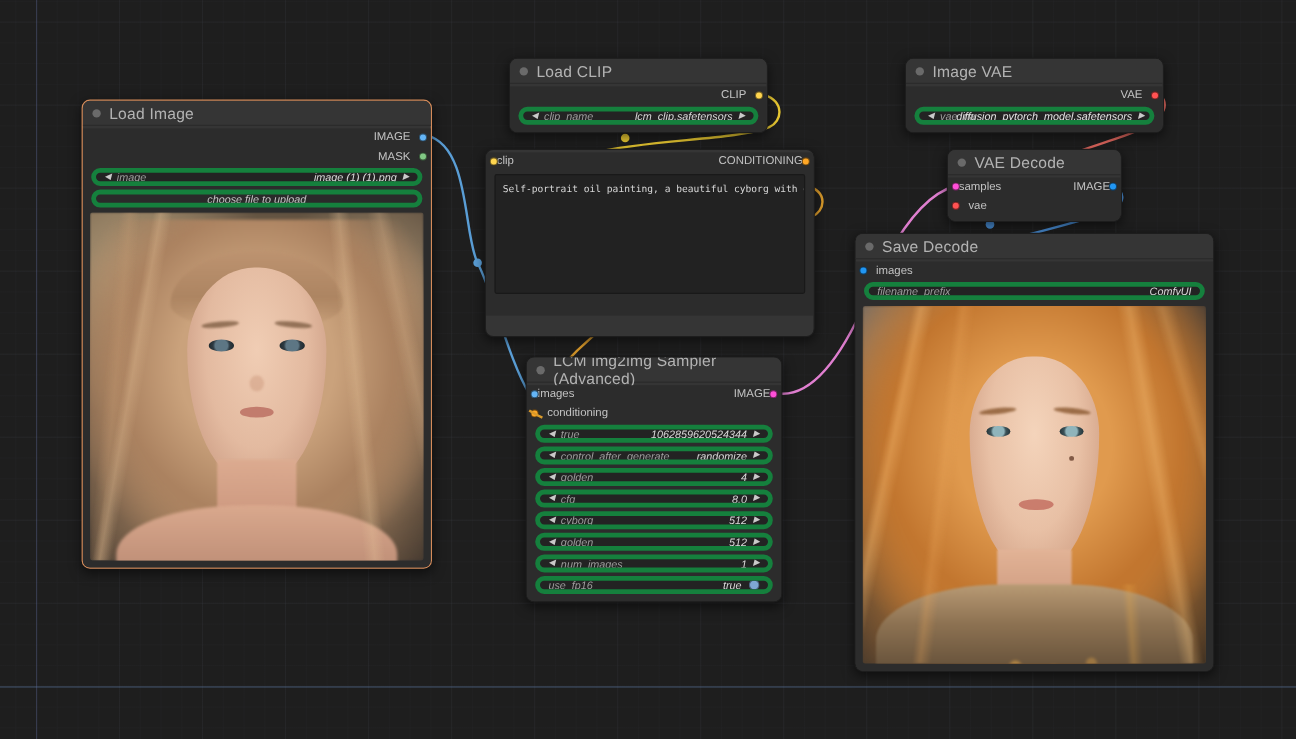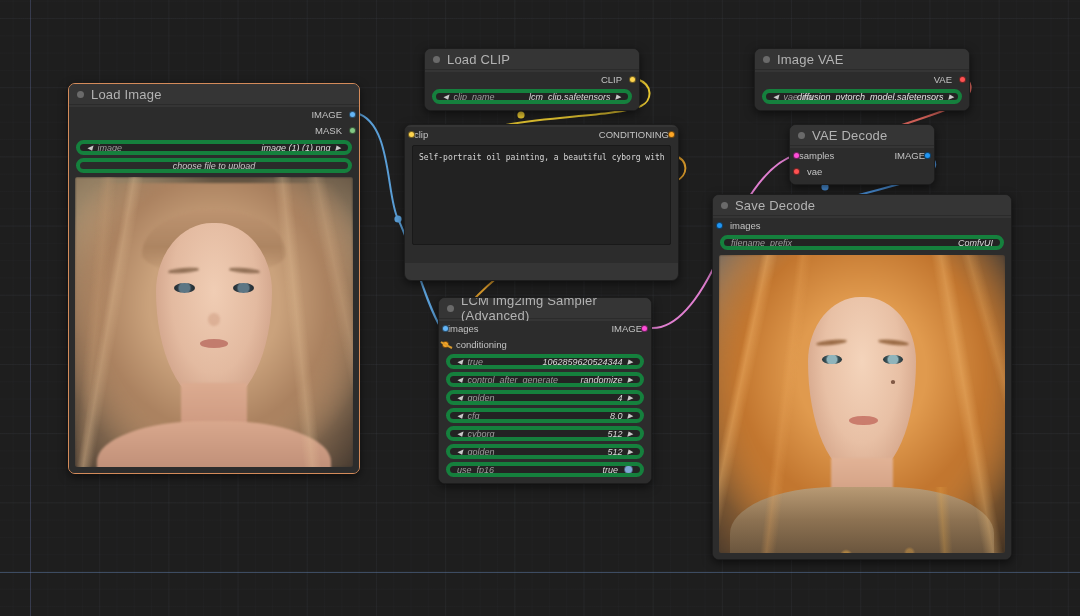--- a/index.html
+++ b/index.html
@@ -440,20 +440,26 @@
         <span class="wval">512</span>
         <span class="arrow r">▶</span>
       </div>
       <div class="widget">
         <span class="arrow l">◀</span>
         <span class="wname">golden</span>
         <span class="wval">512</span>
         <span class="arrow r">▶</span>
       </div>
       <div class="widget">
+        <span class="arrow l">◀</span>
+        <span class="wname">num_images</span>
+        <span class="wval">1</span>
+        <span class="arrow r">▶</span>
+      </div>
+      <div class="widget">
         <span class="wname">use_fp16</span>
         <span class="wval">true</span>
         <span class="toggle-dot"></span>
       </div>
     </div>
   </div>
 
   <div class="node" style="left:789px; top:124px; width:146px;">
     <div class="node-title">
       <span class="title-dot"></span>

